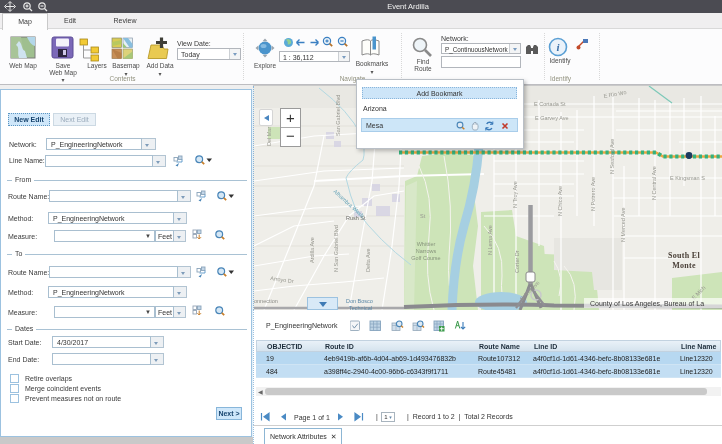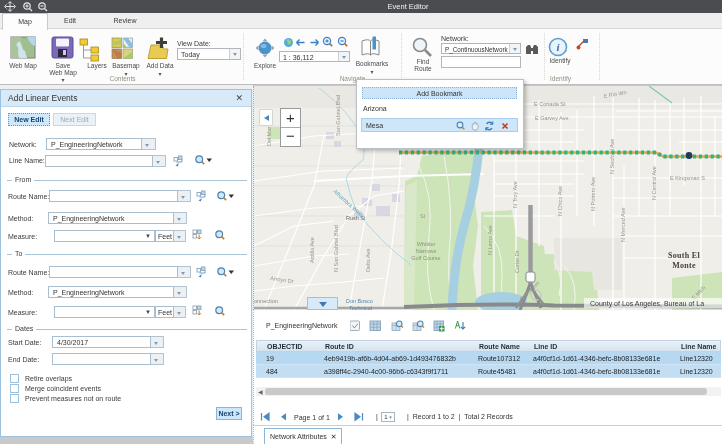--- a/index.html
+++ b/index.html
@@ -76,21 +76,21 @@
       <path d="M7 2 L7 11 M2.5 6.5 L11.5 6.5 M5 3.5 L7 1.5 L9 3.5 M5 9.5 L7 11.5 L9 9.5 M3.5 4.5 L1.5 6.5 L3.5 8.5 M10.5 4.5 L12.5 6.5 L10.5 8.5" stroke-width="1"></path>
       <circle cx="24" cy="6" r="3.2"></circle>
         <line x1="26.5" y1="8.5" x2="29" y2="11"></line>
         <line x1="22.5" y1="6" x2="25.5" y2="6"></line>
         <line x1="24" y1="4.5" x2="24" y2="7.5"></line>
       <circle cx="39" cy="6" r="3.2"></circle>
         <line x1="41.5" y1="8.5" x2="44" y2="11"></line>
         <line x1="37.5" y1="6" x2="40.5" y2="6"></line>
     </g>
   </svg>
-  <div class="ttl">Event Editor</div>
+  <div class="ttl">Event Ardilla</div>
 </div>
 <div class="abs" id="tabrow">
   <div class="tab active" style="left:2px;width:46px;">Map</div>
   <div class="tab" style="left:55px;width:30px;">Edit</div>
   <div class="tab" style="left:103px;width:44px;">Review</div>
 </div>
 <div class="abs" id="ribbon">
   <svg width="722" height="56" style="position:absolute;left:0;top:0">
 
     <g transform="translate(11,8)">
@@ -327,21 +327,20 @@
     <text x="336" y="220" font-size="7" fill="#3a3a3a">County of Los Angeles, Bureau of La</text>
   </svg>
   <div id="zoomctl">
       <div class="plus">+</div>
       <div class="minus">−</div>
     </div>
   <div id="collapseL"></div>
   <div id="collapseB"></div>
 </div>
 <div class="abs" id="lpanel">
-  <div id="lpanel-title">Add Linear Events<span class="x">✕</span></div>
   <div class="btn-blue" style="left:7px;top:23px;width:42px;height:13px;line-height:12px;">New Edit</div>
   <div class="btn-dis" style="left:52px;top:23px;width:43px;height:13px;line-height:12px;">Next Edit</div>
   <div class="flabel" style="left:8px;top:51px;">Network:</div>
   <div class="field" style="left:45px;top:48px;width:96px;line-height:11px;padding-left:4px;">P_EngineeringNetwork</div>
   <div class="dbtn" style="left:141px;top:48px;width:14px;"></div>
   <div class="flabel" style="left:8px;top:67px;">Line Name:</div>
   <div class="field" style="left:44px;top:65px;width:108px;"></div>
   <div class="dbtn" style="left:152px;top:65px;width:13px;"></div>
   <div class="sep-line" style="left:6px;top:90px;width:240px;"></div>
   <div class="sep-text" style="left:11px;top:86px;">From</div>

